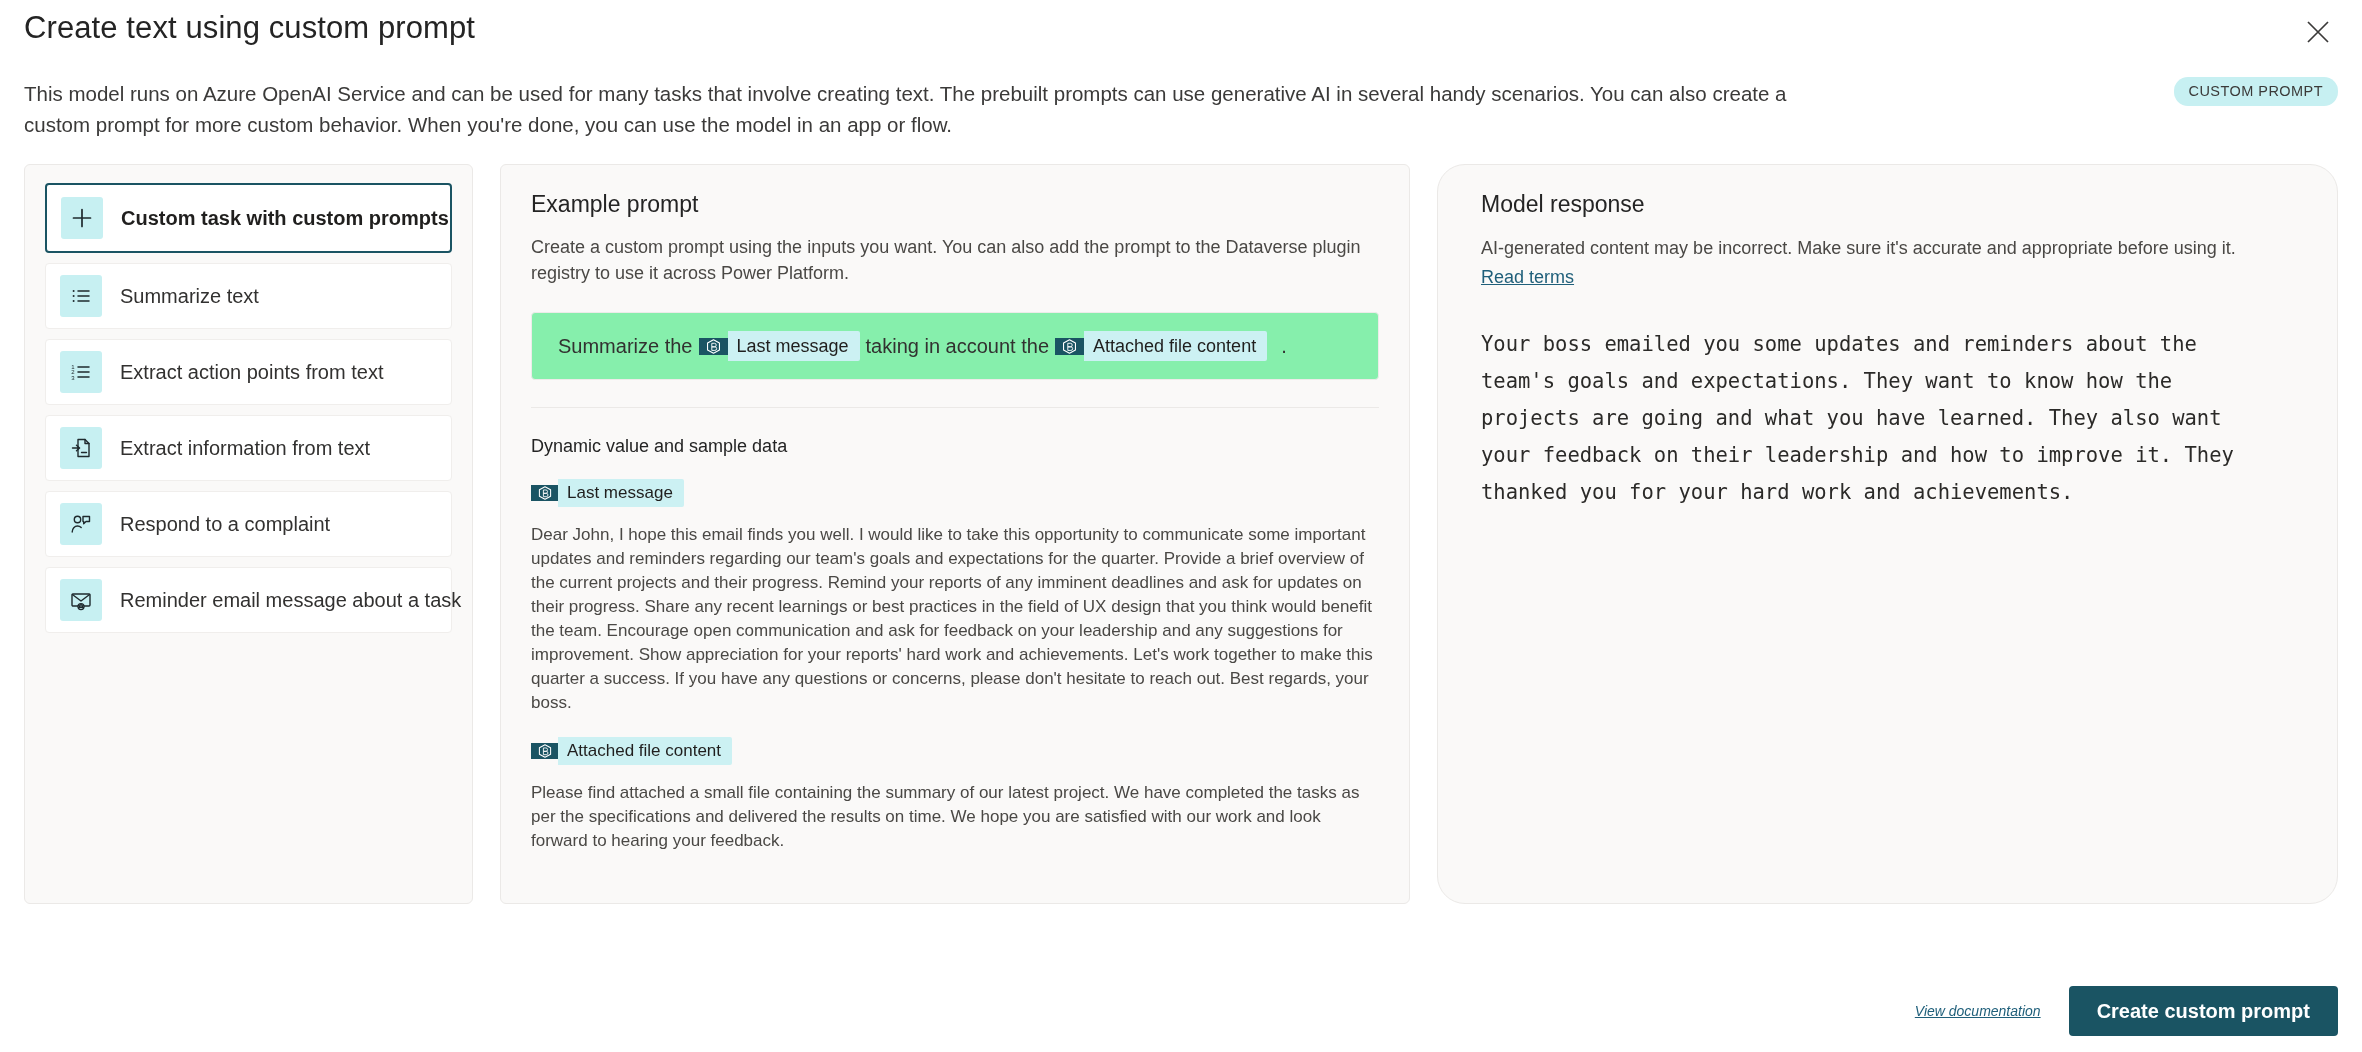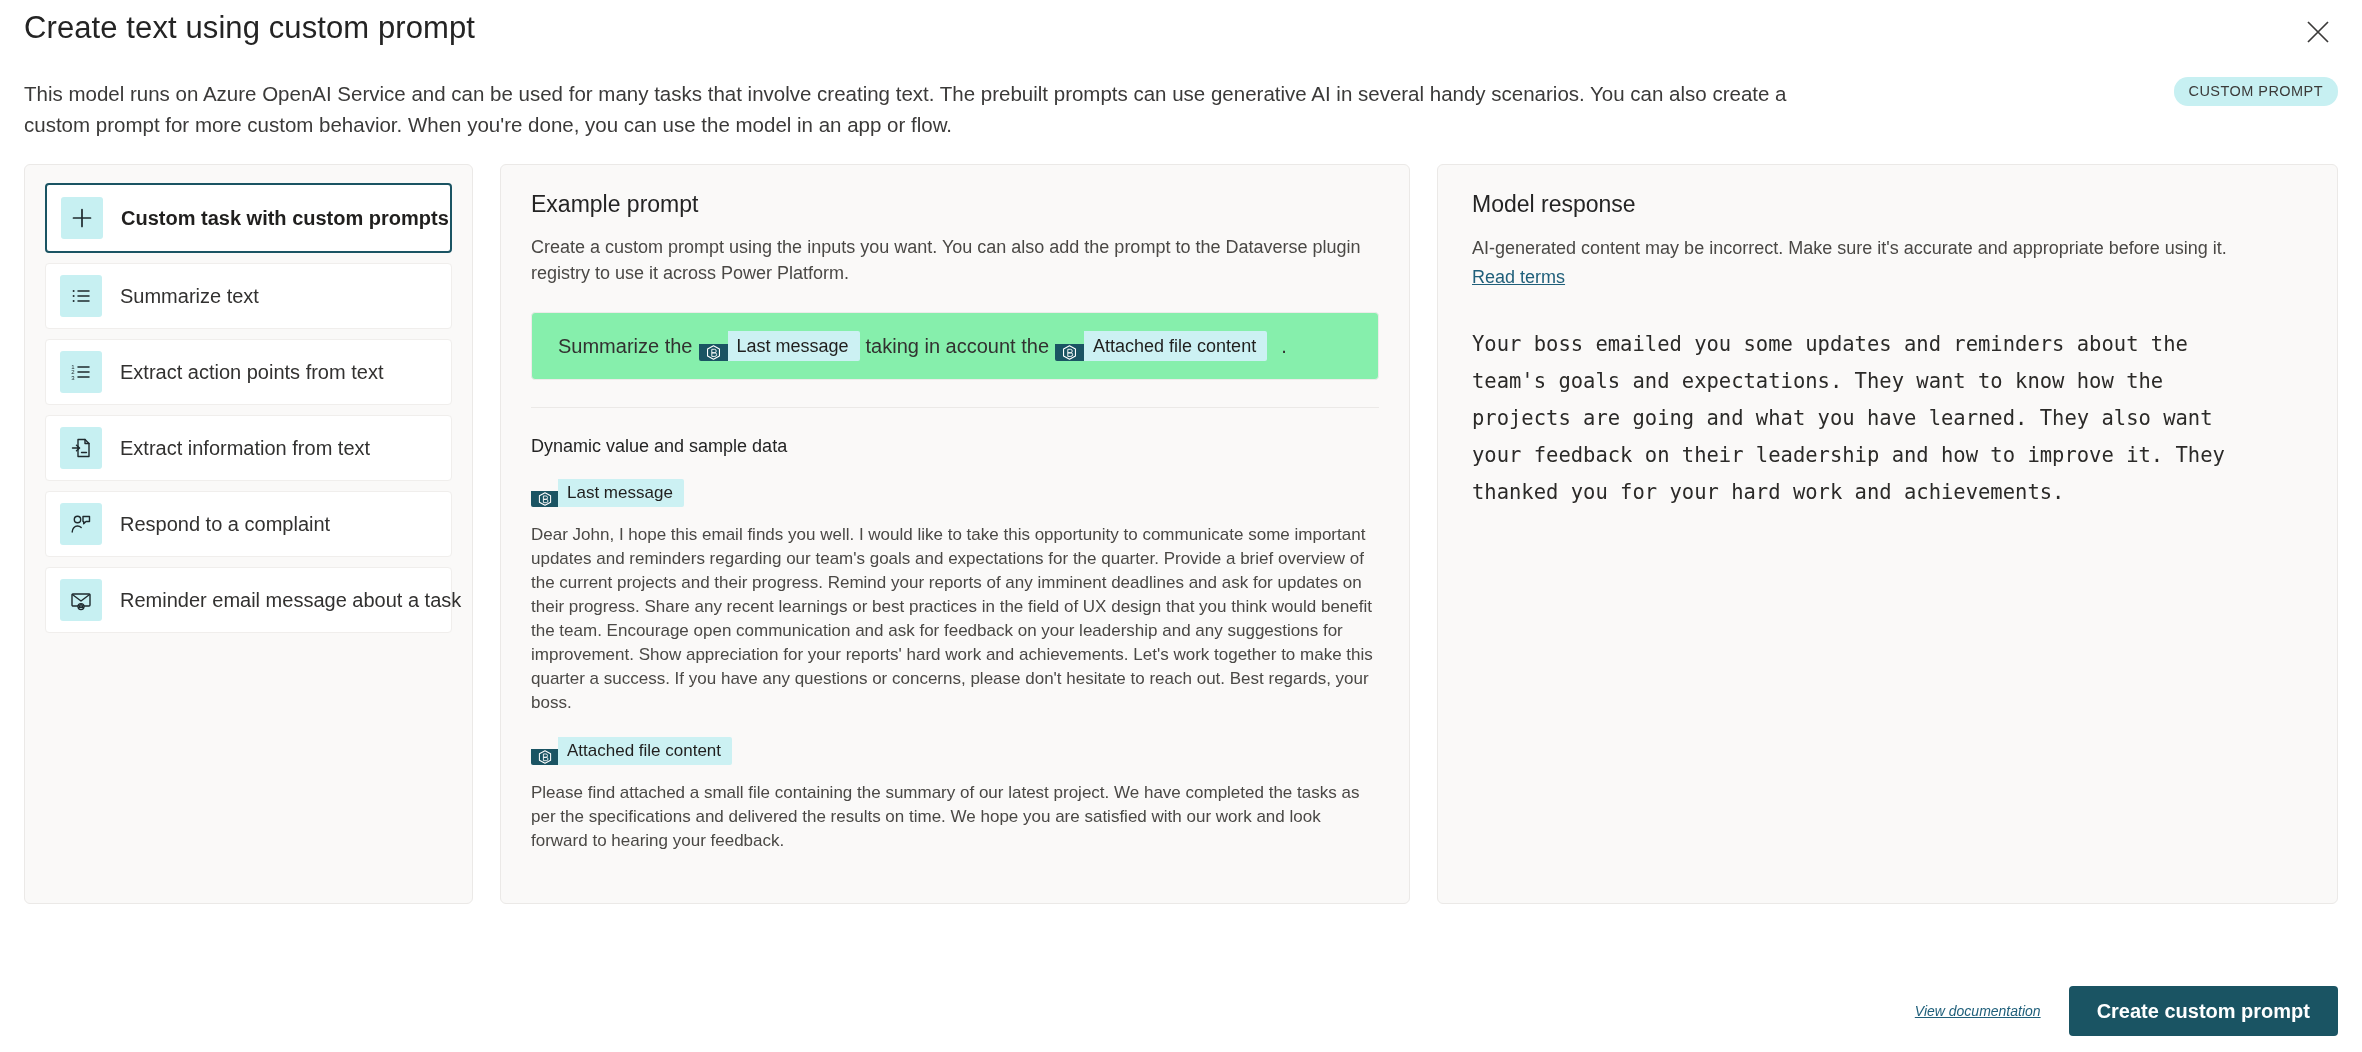--- a/index.html
+++ b/index.html
@@ -74,21 +74,21 @@
   }
 
   .panel {
     background: #faf9f8;
     border: 1px solid #ebe9e7;
     border-radius: 6px;
     position: relative;
   }
   .panel-left   { width: 449px; flex: 0 0 449px; padding: 18px 20px; }
   .panel-center { width: 910px; flex: 0 0 910px; padding: 26px 30px 18px 30px; overflow: hidden; }
-  .panel-right  { flex: 1 1 auto; padding: 26px 34px 0 34px; overflow: hidden; }
+  .panel-right  { flex: 1 1 auto; padding: 26px 34px 0 43px; overflow: hidden; border-radius: 28px; }
 
   
   .task-list { display: flex; flex-direction: column; gap: 10px; text-align: center; }
 
   .task-item {
     display: flex;
     align-items: center;
     gap: 18px;
     height: 66px;
     background: #ffffff;
@@ -153,21 +153,21 @@
   }
 
   .dyn-title {
     margin-top: 28px;
     font-size: 18px;
     color: #242424;
   }
 
   .chip {
     display: inline-flex;
-    align-items: flex-end;
+    align-items: center;
     height: 28px;
     vertical-align: middle;
     border-radius: 2px;
     overflow: hidden;
     white-space: nowrap;
   }
   .chip-icon {
     background: #1a5463;
     width: 27px;
     display: flex; align-items: center; justify-content: center;

